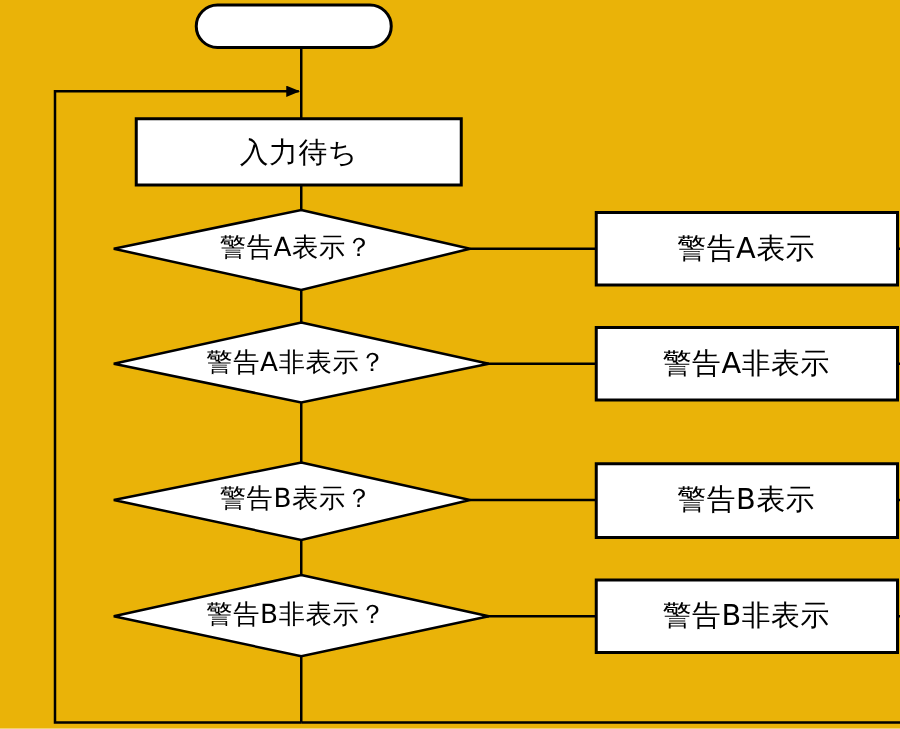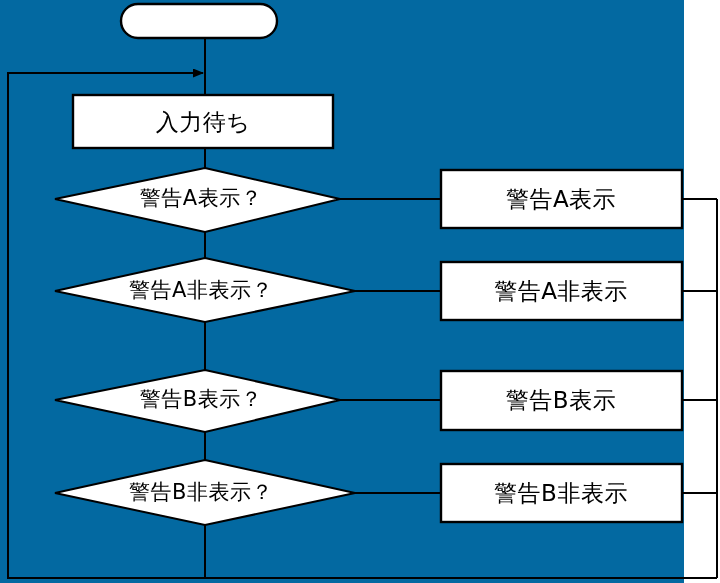--- a/index.html
+++ b/index.html
@@ -10,21 +10,22 @@
   body {
     width: 720px;
     height: 583px;
     font-family: "Liberation Sans", "DejaVu Sans", sans-serif;
     overflow: hidden;
   }
   #flowchart-root {
     position: relative;
     width: 684px;
     height: 583px;
-    background: #0369a1;
+    background: #eab308;
+    padding-left: 36px;
   }
   svg#flow-svg {
     display: block;
     width: 720px;
     height: 583px;
   }
   .shape-stroke {
     fill: #ffffff;
     stroke: #000000;
     stroke-width: 2.4;

